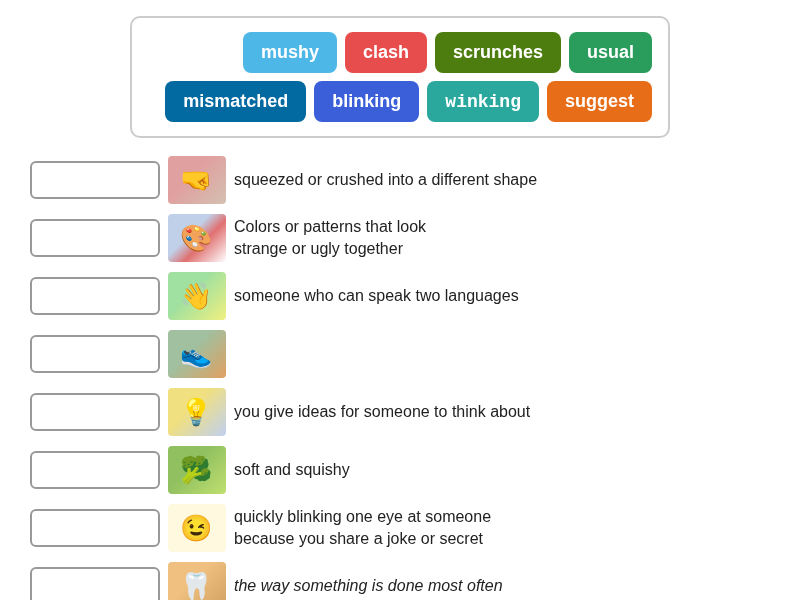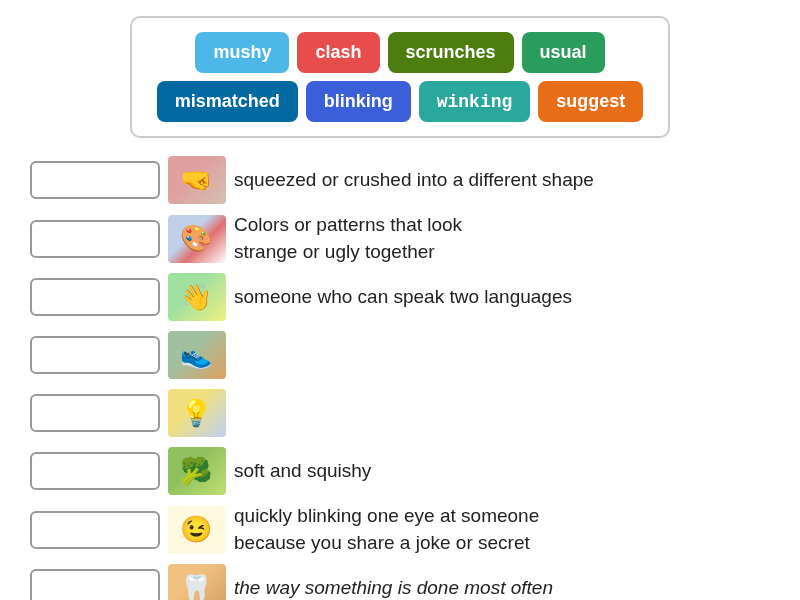--- a/index.html
+++ b/index.html
@@ -15,21 +15,21 @@
     
     .word-bank {
       display: flex;
       flex-wrap: wrap;
       gap: 8px;
       padding: 14px 16px;
       border: 2px solid #ccc;
       border-radius: 10px;
       margin: 16px auto;
       width: 540px;
-      justify-content: center;
+      justify-content: flex-end;
     }
 
     .word-chip {
       padding: 10px 18px;
       border-radius: 8px;
       color: #fff;
       font-size: 18px;
       font-weight: bold;
       cursor: pointer;
       border: none;
@@ -76,21 +76,21 @@
       flex-shrink: 0;
       border-radius: 4px;
       overflow: hidden;
       display: flex;
       align-items: center;
       justify-content: center;
       font-size: 26px;
     }
 
     .def-text {
-      font-size: 19px;
+      font-size: 16px;
       color: #222;
       line-height: 1.4;
     }
 
     
     .img-scrunches { background: linear-gradient(135deg, #e0a0a0 40%, #d4c0b0 100%); }
     .img-clash     { background: linear-gradient(135deg, #c0d0e8 40%, #e07070 60%, #ffffff 100%); }
     .img-bilingual { background: linear-gradient(135deg, #a0e0a0 40%, #f0f080 100%); }
     .img-mismatched { background: linear-gradient(135deg, #a0c0a0 40%, #e0a060 100%); }
     .img-suggest   { background: linear-gradient(135deg, #f0e080 40%, #c0d0f0 100%); }
@@ -129,20 +129,21 @@
       <div class="def-image img-bilingual">👋</div>
       <span class="def-text" style="white-space: pre-line;">someone who can speak two languages</span>
     </div>
     <div class="def-row">
       <div class="answer-box"></div>
       <div class="def-image img-mismatched">👟</div>
     </div>
     <div class="def-row">
       <div class="answer-box"></div>
       <div class="def-image img-suggest">💡</div>
+      <span class="def-text" style="white-space: pre-line;">you give ideas for someone to think about</span>
     </div>
     <div class="def-row">
       <div class="answer-box"></div>
       <div class="def-image img-mushy">🥦</div>
       <span class="def-text" style="white-space: pre-line;">soft and squishy</span>
     </div>
     <div class="def-row">
       <div class="answer-box"></div>
       <div class="def-image img-winking">😉</div>
       <span class="def-text" style="white-space: pre-line;">quickly blinking one eye at someone

